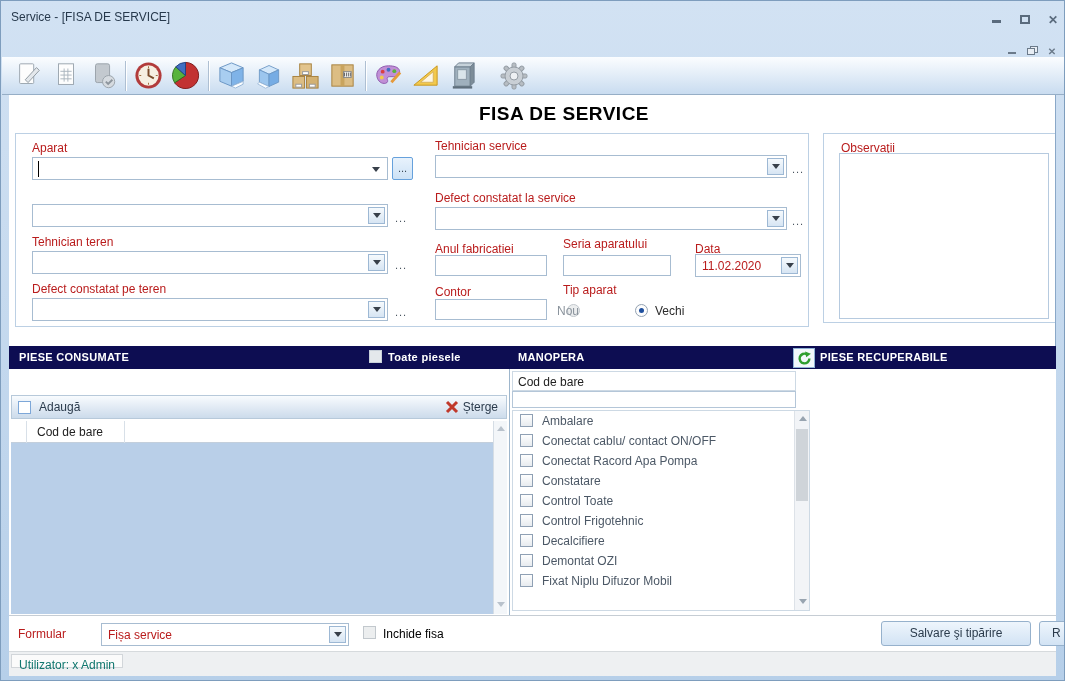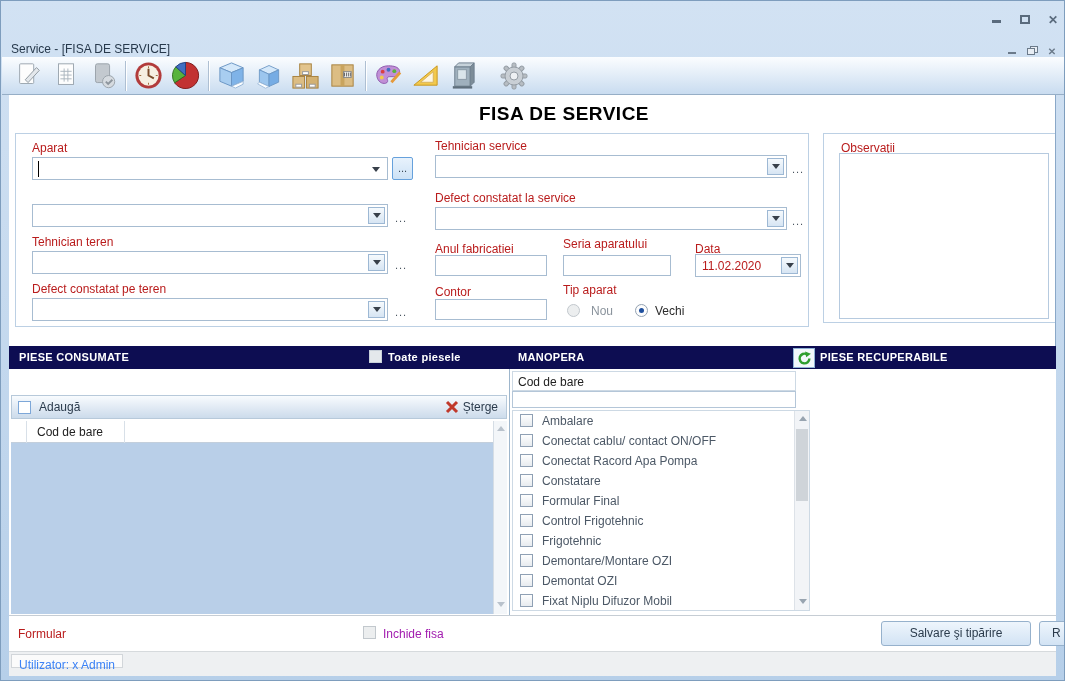--- a/index.html
+++ b/index.html
@@ -3,21 +3,21 @@
 <meta charset="utf-8">
 <style>
   * { margin:0; padding:0; box-sizing:border-box; }
   html,body { background:#9eb6cf; }
   body { font-family:"Liberation Sans", sans-serif; }
   #window { position:relative; width:1065px; height:681px; overflow:hidden;
     background:linear-gradient(#d2e2f3,#b6cfe9); border:1px solid #7e9dbd; }
 
   
   .titlebar { position:absolute; left:0; top:0; width:1065px; height:30px; }
-  .title-text { position:absolute; left:10px; top:9px; font-size:12px; color:#27394c;margin-top:32px; }
+  .title-text { position:absolute; left:10px; top:9px; font-size:12px; color:#27394c; }
   .winctl { position:absolute; top:9px; width:24px; height:14px; text-align:center; cursor:default; }
   .winctl .bar { display:inline-block; width:9px; height:3px; background:#5a6b7d; margin-bottom:1px; }
   .winctl .box { display:inline-block; width:10px; height:9px; border:2px solid #5a6b7d; }
   .winctl .x { font-size:12px; font-weight:bold; color:#5a6b7d; line-height:14px; }
   .mdictl { position:absolute; top:40px; width:16px; height:12px; text-align:center; }
   .mdictl .bar { display:inline-block; width:8px; height:2px; background:#6b7a8a; margin-bottom:1px; }
   .mdictl .box2 { position:relative; display:inline-block; width:11px; height:9px; }
   .mdictl .box2 i { position:absolute; width:8px; height:7px; border:1px solid #6b7a8a; background:#e8eef5; }
   .mdictl .box2 i:first-child { right:0; top:0; }
   .mdictl .box2 i:last-child { left:0; bottom:0; }
@@ -107,21 +107,21 @@
 
   
   .rec-panel { position:absolute; left:811px; top:368px; width:244px; height:246px; background:#fff; }
 
   
   .bottombar { position:absolute; left:8px; top:614px; width:1047px; height:36px; background:#fff; border-top:1px solid #c6cdd4;padding-left:44px; }
   .btn { position:absolute; height:25px; background:linear-gradient(#eef5fc,#d2e3f4); border:1px solid #96b1cc;
     border-radius:3px; font-size:12px; color:#2b3b4c; text-align:center; line-height:23px; }
   .statusbar { position:absolute; left:8px; top:650px; width:1047px; height:25px; background:#eef0f2; border-top:1px solid #d6dadd; }
   .status-seg { position:absolute; left:2px; top:2px; width:112px; height:14px; background:#fbfbfb; border:1px solid #d2d6da;
-    font-size:12px; color:#3b82f6; padding:3px 0 0 7px; white-space:nowrap; }
+    font-size:12px; color:#0f766e; padding:3px 0 0 7px; white-space:nowrap; }
 </style>
 </head>
 <body>
 
 <div id="window">
 
   <div class="titlebar">
     <span class="title-text">Service - [FISA DE SERVICE]</span>
     <span class="winctl" style="left:983px;"><span class="bar"></span></span>
     <span class="winctl" style="left:1012px;"><span class="box"></span></span>
@@ -310,21 +310,21 @@
       <span class="dd-btn">
           <span class="arrow-down"></span>
         </span>
     </div>
 
     <span class="flabel" style="left:426px; top:190px;">Contor</span>
     <div class="tinput" style="left:426px; top:204px; width:112px;"></div>
 
     <span class="flabel" style="left:554px; top:188px;">Tip aparat</span>
     <span class="radio disabled" style="left:558px; top:209px;"></span>
-    <span class="rlabel" style="left:582px; top:209px; color:#8a939c;">Nou</span>
+    <span class="rlabel" style="left:548px; top:209px; color:#8a939c;">Nou</span>
     <span class="radio checked" style="left:626px; top:209px;"></span>
     <span class="rlabel" style="left:646px; top:209px;">Vechi</span>
 
     <span class="flabel" style="left:832px; top:46px;">Observaţii</span>
     <div class="textarea" style="left:830px; top:58px; width:210px; height:166px;"></div>
   </div>
 
   <div class="sect-header">
     <span class="sect-title" style="left:10px;">PIESE CONSUMATE</span>
     <span class="chk on-navy" style="position:absolute; left:360px; top:4px;"></span>
@@ -395,37 +395,33 @@
             <span class="lbl">Conectat Racord Apa Pompa</span>
           </div>
 
           <div class="man-item">
             <span class="chk"></span>
             <span class="lbl">Constatare</span>
           </div>
 
           <div class="man-item">
             <span class="chk"></span>
-            <span class="lbl">Formular Final</span>
+            <span class="lbl">Control Toate</span>
           </div>
 
           <div class="man-item">
             <span class="chk"></span>
             <span class="lbl">Control Frigotehnic</span>
           </div>
 
           <div class="man-item">
             <span class="chk"></span>
-            <span class="lbl">Frigotehnic</span>
-          </div>
-
-          <div class="man-item">
-            <span class="chk"></span>
-            <span class="lbl">Demontare/Montare OZI</span>
-          </div>
+            <span class="lbl">Decalcifiere</span>
+          </div>
+
 
           <div class="man-item">
             <span class="chk"></span>
             <span class="lbl">Demontat OZI</span>
           </div>
 
           <div class="man-item">
             <span class="chk"></span>
             <span class="lbl">Fixat Niplu Difuzor Mobil</span>
           </div>
@@ -439,22 +435,28 @@
             <span class="tri-dn"></span>
           </span>
       </div>
     </div>
   </div>
 
   <div class="rec-panel"></div>
 
   <div class="bottombar">
     <span class="flabel" style="left:9px; top:11px;">Formular</span>
+    <div class="combo" style="left:92px; top:7px; width:248px;">
+      <span class="flabel" style="left:6px; top:4px;">Fișa service</span>
+      <span class="dd-btn">
+          <span class="arrow-down"></span>
+        </span>
+    </div>
     <span class="chk" style="position:absolute; left:354px; top:10px; background:#eceeef; border-color:#c2c8cd;"></span>
-    <span class="flabel" style="left:374px; top:11px; color:#a21caf;">Inchide fisa</span>
+    <span class="flabel" style="left:374px; top:11px; color:#000000;">Inchide fisa</span>
     <button class="btn" style="left:872px; top:5px; width:150px;">Salvare şi tipărire</button>
     <button class="btn" style="left:1030px; top:5px; width:70px; text-align:left; padding-left:12px;">R</button>
   </div>
 
   <div class="statusbar">
     <span class="status-seg">Utilizator: x Admin</span>
   </div>
 
 </div>
 

